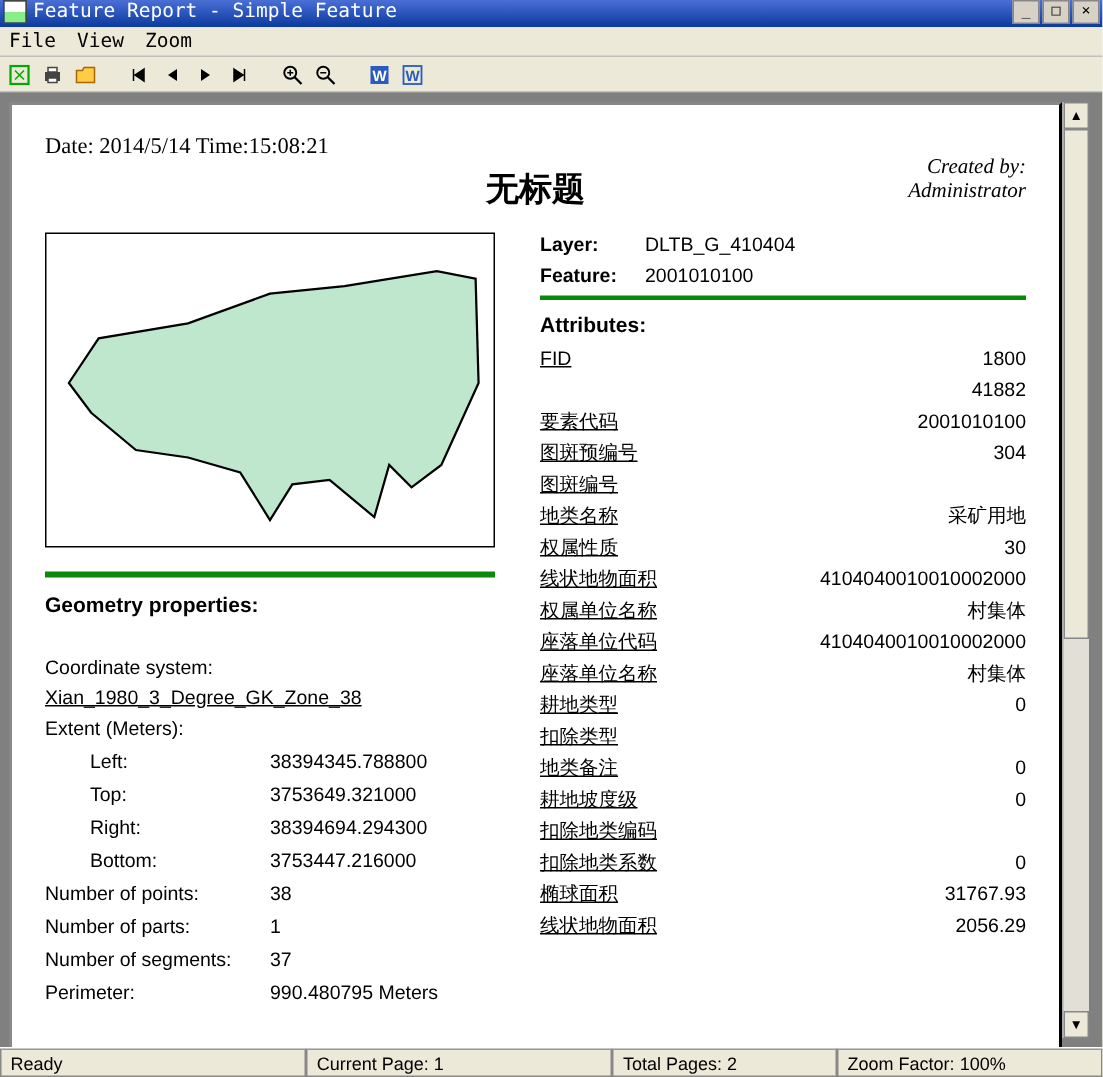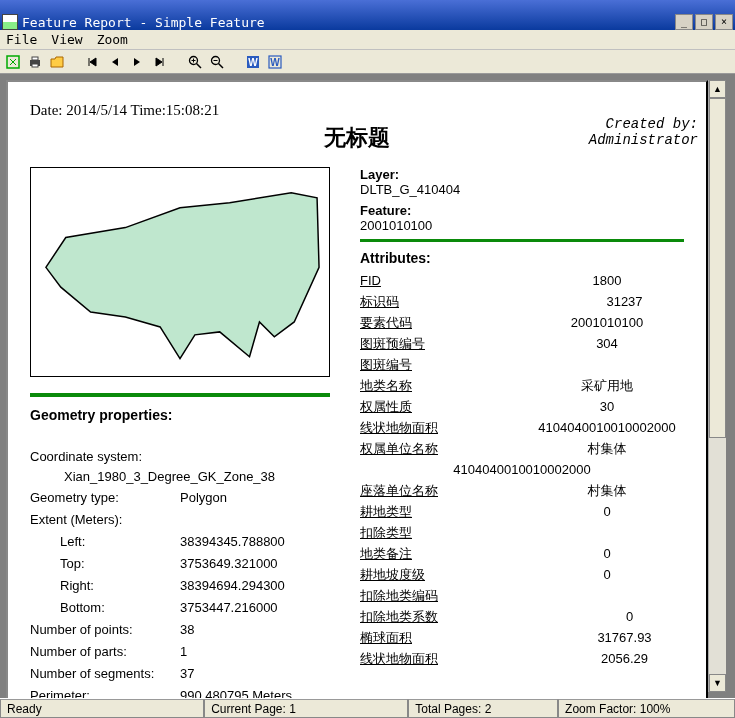--- a/index.html
+++ b/index.html
@@ -7,25 +7,25 @@
   font-family: Tahoma, Arial, sans-serif;
   font-size: 12px;
   background: #ece9d8;
   width: 735px;
   height: 718px;
   overflow: hidden;
   display: flex;
   flex-direction: column;
 }
 .titlebar {
-  height: 30px;
+  height: 18px;
   background: linear-gradient(to bottom, #4a6fd6, #0a3a9e);
   color: #fff;
   display: flex;
-  align-items: flex-end;
+  align-items: flex-start;
   padding: 0 2px;
   font-family: "SimSun", monospace;
   font-size: 13px;
 }
 .titlebar .icon {
   width: 16px;
   height: 16px;
   margin-right: 4px;
   background: linear-gradient(to bottom, #fff 0 50%, #8e8 50% 100%);
   border: 1px solid #444;
@@ -178,27 +178,27 @@
   background: #0a8a0a;
   margin: 16px 0 10px 0;
 }
 .green-rule.narrow { height: 3px; margin: 6px 0 8px 0; }
 .section-title { font-weight: bold; font-size: 14px; margin-bottom: 24px; }
 .prop-row { display: flex; font-size: 13px; line-height: 22px; }
 .prop-row .lbl { width: 150px; }
 .prop-row .lbl.indent { padding-left: 30px; }
 .prop-row .val { flex: 1; }
 .coord-sys { font-size: 13px; line-height: 20px; }
-.layer-line { display: flex; font-size: 13px; font-weight: bold; margin-bottom: 6px; flex-direction: column; }
+.layer-line { display: flex; font-size: 13px; font-weight: bold; margin-bottom: 6px; }
 .layer-line .k { width: 70px; }
 .layer-line .v { font-weight: normal; }
 .attr-title { font-weight: bold; font-size: 14px; margin: 4px 0 4px 0; }
 .attr-row { display: flex; font-size: 13px; line-height: 21px; }
 .attr-row .k { width: 170px; text-decoration: underline; }
-.attr-row .v { flex: 1; text-align: center; }
+.attr-row .v { flex: 1; text-align: right; }
 .attr-row .v.indent1 { padding-left: 35px; }
 .attr-row .v.indent2 { padding-left: 45px; }
 </style>
 </head>
 <body>
 
 <div class="titlebar">
   <div class="icon"></div>
   <div class="title">Feature Report - Simple Feature</div>
   <div class="winbtns">
@@ -285,42 +285,38 @@
   </div>
 </div>
 
 <div class="content-area">
   <div class="page-wrap">
     <div class="page">
 
       <div class="hdr-row">
         <div class="date-line">Date: 2014/5/14 Time:15:08:21</div>
       </div>
-      <div style="position:absolute; right:8px; top:28px;font-family:Liberation Mono, monospace;" class="created-by">
+      <div style="position:absolute; right:22px; top:28px;" class="created-by">
         <span>Created by:</span><br>
         <span>Administrator</span>
       </div>
       <div class="main-title">无标题</div>
 
       <div class="cols">
         <div class="leftcol">
           <div class="map-box">
             <svg class="map-shape" viewBox="0 0 300 210">
               <polygon points="15,100 35,70 95,60 150,40 200,35 262,25 288,30 290,100 265,155 245,170 230,155 220,190 190,165 165,168 150,192 130,160 95,150 60,145 30,120" fill="#bfe7ce" stroke="#000" stroke-width="1.5"></polygon>
             </svg>
           </div>
 
           <div class="green-rule"></div>
           <div class="section-title">Geometry properties:</div>
           <div class="coord-sys">Coordinate system:</div>
-          <div class="coord-sys" style="margin-left:34px;">Xian_1980_3_Degree_GK_Zone_38</div>
-          <div class="prop-row">
-              <span class="lbl">Geometry type:</span>
-              <span class="val">Polygon</span>
-            </div>
+          <div class="coord-sys" style="text-decoration:underline;">Xian_1980_3_Degree_GK_Zone_38</div>
           <div class="prop-row">
               <span class="lbl">Extent (Meters):</span>
             </div>
           <div class="prop-row">
               <span class="lbl indent">Left:</span>
               <span class="val">38394345.788800</span>
             </div>
           <div class="prop-row">
               <span class="lbl indent">Top:</span>
               <span class="val">3753649.321000</span>
@@ -361,22 +357,21 @@
               <span class="v">2001010100</span>
             </div>
           <div class="green-rule narrow"></div>
           <div class="attr-title">Attributes:</div>
           <div id="attr-list">
               <div class="attr-row">
                 <span class="k">FID</span>
                 <span class="v">1800</span>
               </div>
               <div class="attr-row">
-                <span class="k">标识码</span>
-                <span class="v indent1">31237</span>
+                <span class="v indent1">41882</span>
               </div>
               <div class="attr-row">
                 <span class="k">要素代码</span>
                 <span class="v">2001010100</span>
               </div>
               <div class="attr-row">
                 <span class="k">图斑预编号</span>
                 <span class="v">304</span>
               </div>
               <div class="attr-row">
@@ -392,20 +387,21 @@
               </div>
               <div class="attr-row">
                 <span class="k">线状地物面积</span>
                 <span class="v">410404001001000200​0</span>
               </div>
               <div class="attr-row">
                 <span class="k">权属单位名称</span>
                 <span class="v">村集体</span>
               </div>
               <div class="attr-row">
+                <span class="k">座落单位代码</span>
                 <span class="v">410404001001000200​0</span>
               </div>
               <div class="attr-row">
                 <span class="k">座落单位名称</span>
                 <span class="v">村集体</span>
               </div>
               <div class="attr-row">
                 <span class="k">耕地类型</span>
                 <span class="v">0</span>
               </div>

